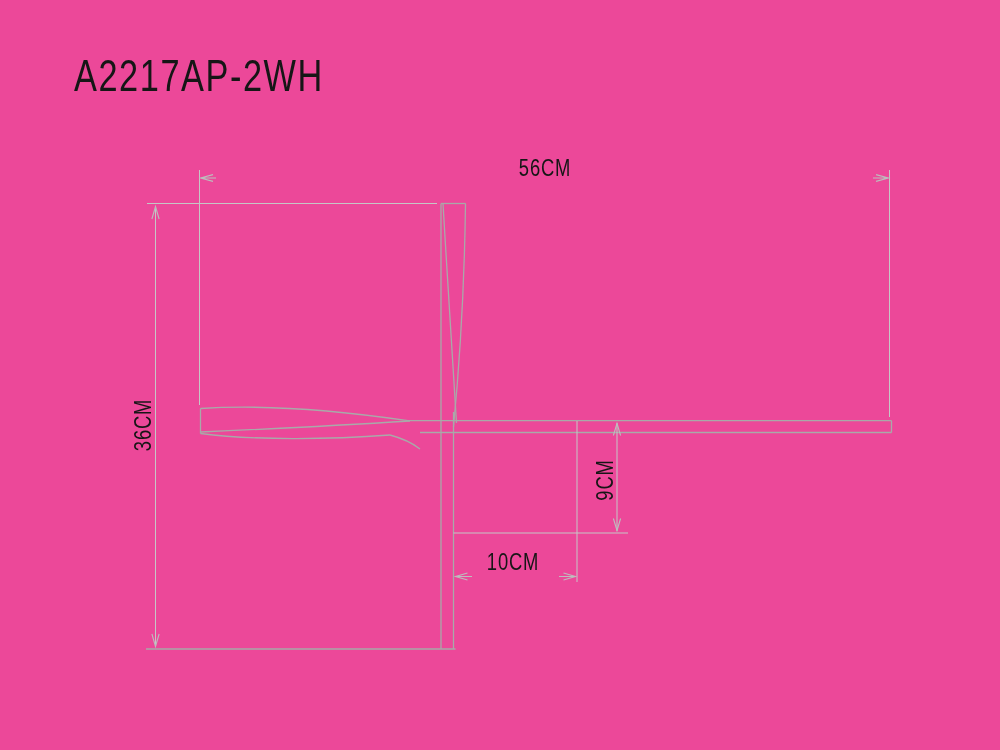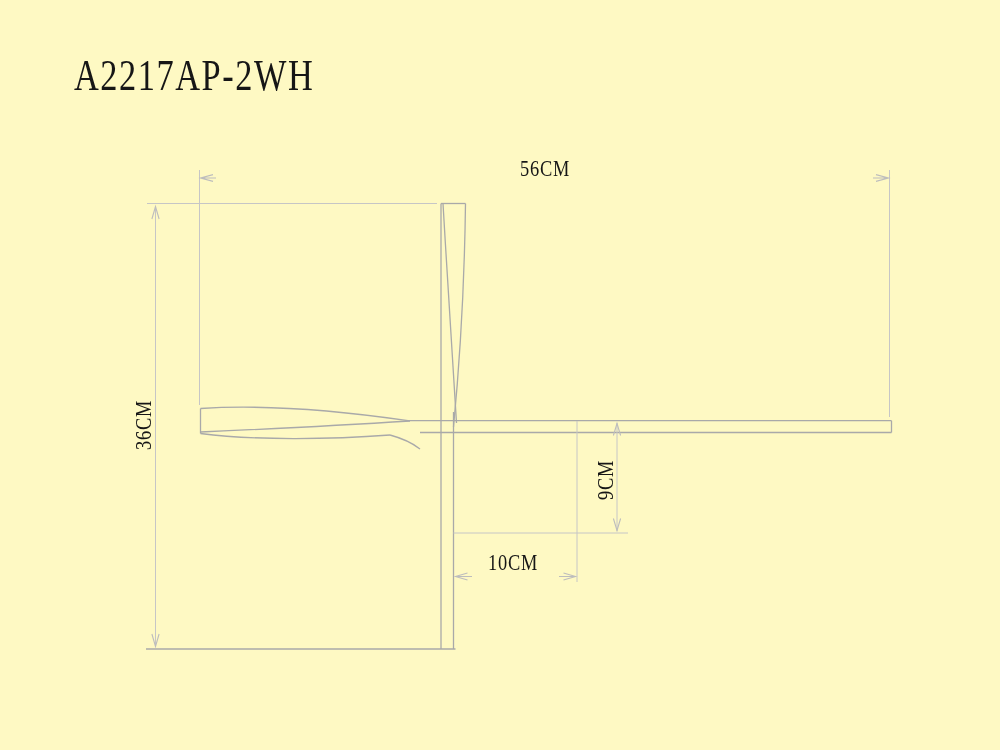--- a/index.html
+++ b/index.html
@@ -4,23 +4,23 @@
 <style>
   html, body {
     margin: 0;
     padding: 0;
     background: #ffffff;
   }
   #canvas {
     position: relative;
     width: 1000px;
     height: 750px;
-    background: #fef9c3;
+    background: #ec4899;
     overflow: hidden;
-    font-family: Liberation Serif, serif;
+    font-family: Liberation Sans, sans-serif;
   }
   #drawing-svg {
     position: absolute;
     left: 0;
     top: 0;
   }
   .title {
     position: absolute;
     left: 74px;
     top: 54px;

